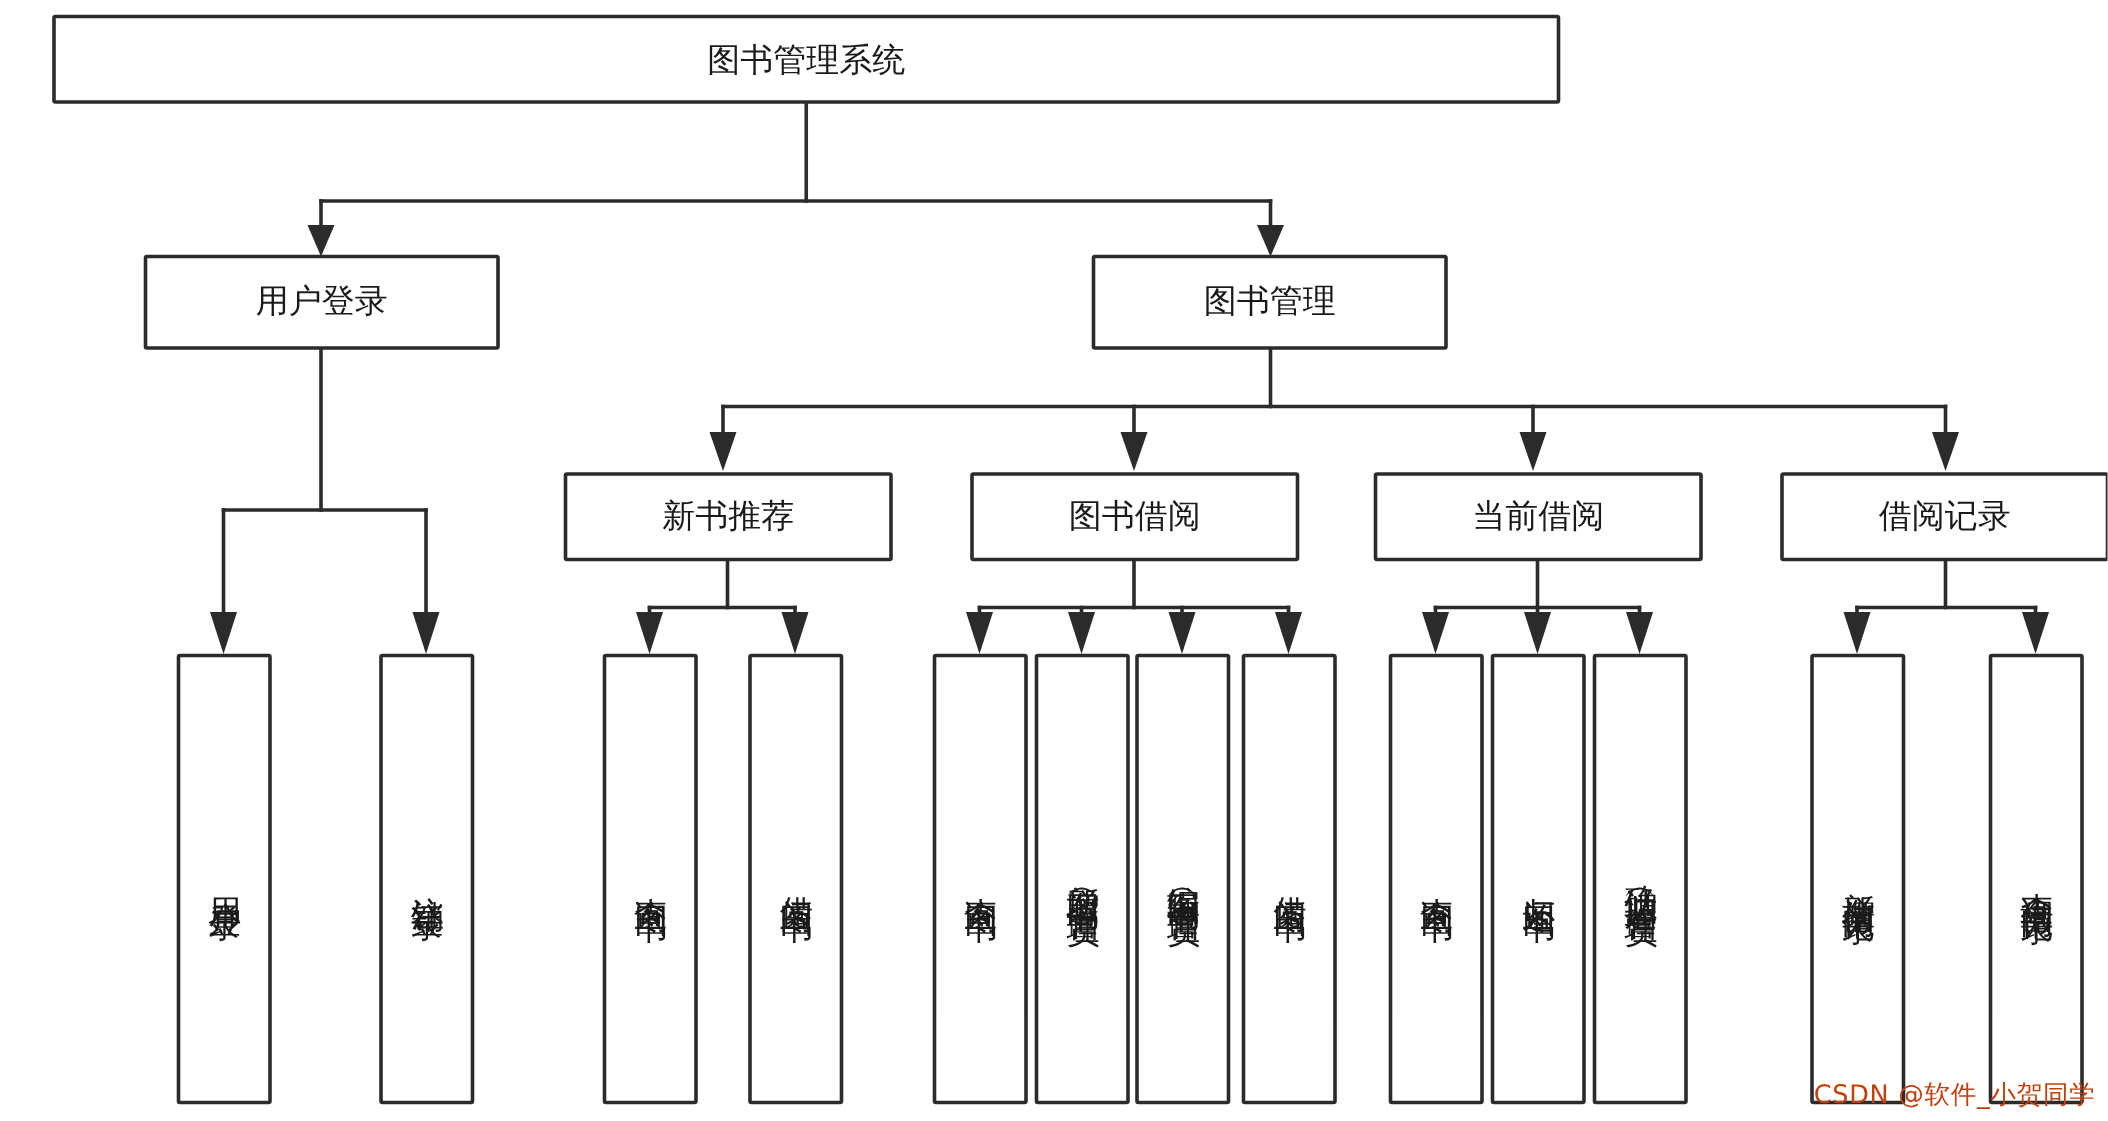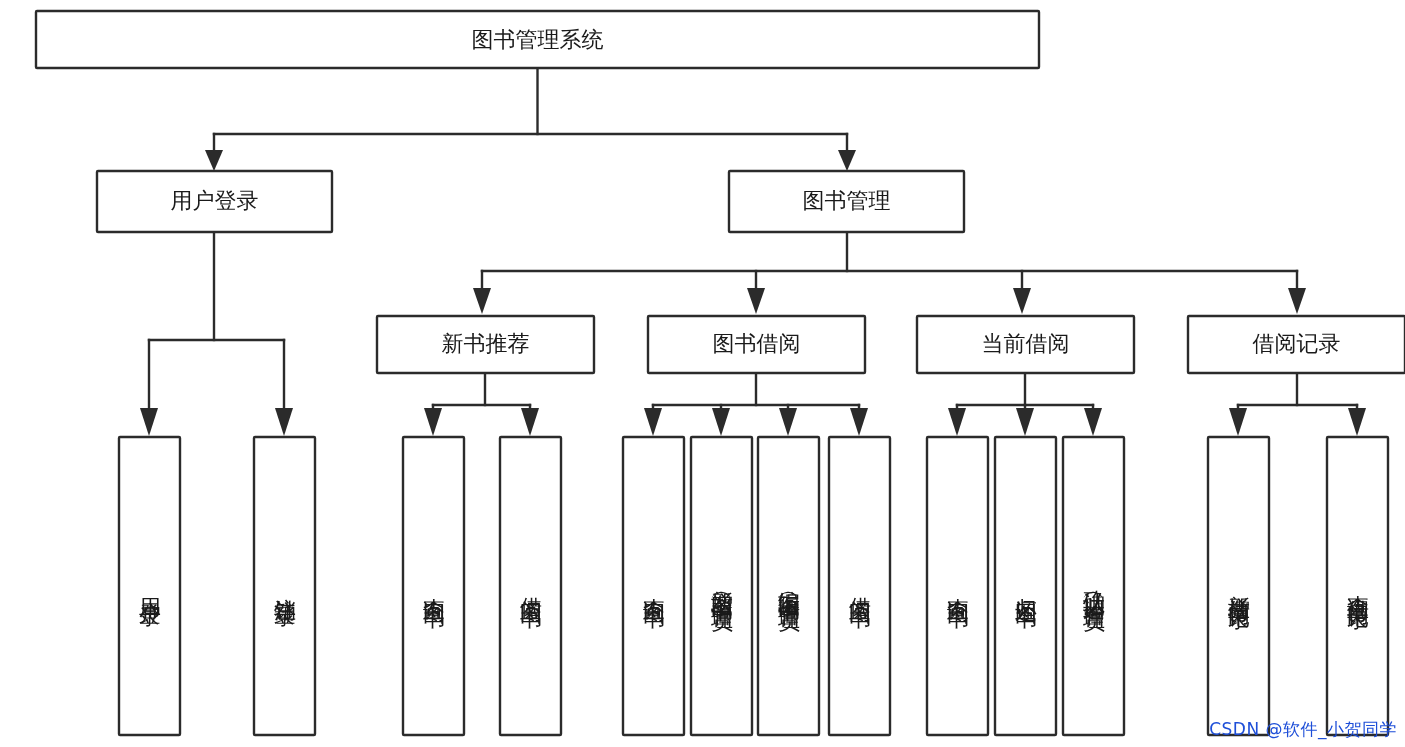--- a/index.html
+++ b/index.html
@@ -51,21 +51,21 @@
   .edge-arrow {
     fill: #2b2b2b;
     stroke: none;
   }
   .watermark {
     position: absolute;
     right: 8px;
     bottom: 6px;
     font-family: "DejaVu Sans", "Liberation Sans", sans-serif;
     font-size: 17px;
-    color: #1d4ed8;
+    color: #c2410c;
     letter-spacing: 0.5px;
     white-space: nowrap;
     pointer-events: none;
   }
 </style>
 </head>
 <body>
 
 <div id="diagram-root">
   <svg width="1405" height="747" viewBox="0 0 1405 747" xmlns="http://www.w3.org/2000/svg">

